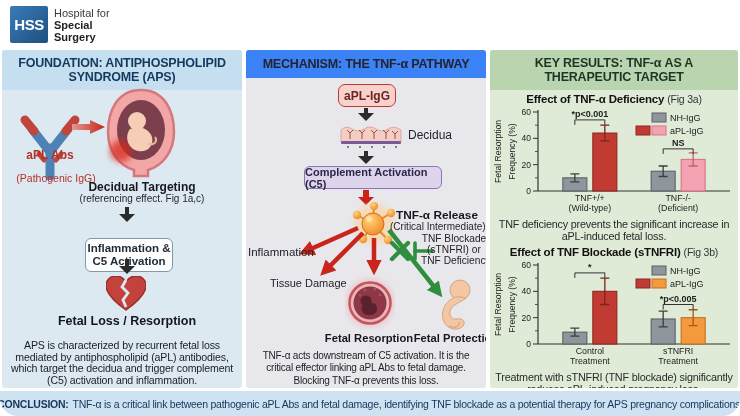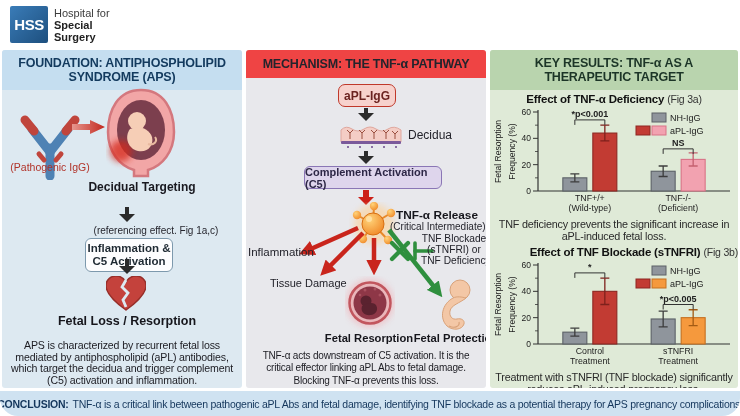--- a/index.html
+++ b/index.html
@@ -18,21 +18,21 @@
     font-size:19px;line-height:21px;color:#1d4066;letter-spacing:-.3px;}
 
   
   .panel{top:50px;height:338px;border-radius:3px;overflow:hidden;}
   .panel-left{left:2px;width:240px;background:#dde9f1;}
   .panel-mid{left:246px;width:240px;background:#e8e8ec;}
   .panel-right{left:490px;width:248px;background:#dfead7;}
   .p-head{left:0;right:0;top:0;display:flex;align-items:center;justify-content:center;
     text-align:center;font-weight:bold;font-size:12.5px;line-height:14.5px;letter-spacing:-.2px;padding:0 14px;}
   .ph-left{height:40px;background:#c5def0;color:#133a5e;}
-  .ph-mid{height:28px;background:#ef4444;color:#23242c;}
+  .ph-mid{height:28px;background:#3b82f6;color:#23242c;}
   .ph-right{height:40px;background:#b9d4ae;color:#1c3527;}
 
   .ctr{text-align:center;}
   .lbl-red{color:#b13329;font-weight:bold;font-size:12px;}
   .lbl-red-sub{color:#b13329;font-size:10.5px;}
   .bold12{font-weight:bold;font-size:12px;color:#191920;}
   .small10{font-size:10px;color:#26262e;}
   .flow-box{background:#fdfdfe;border:1.5px solid #7d99ad;border-radius:6px;
     text-align:center;font-size:11.5px;font-weight:600;color:#1f2a33;line-height:13.5px;
     display:flex;flex-direction:column;justify-content:center;margin-top:15px;}
@@ -99,24 +99,25 @@
           </filter>
         </defs>
       <path d="M35 2 C58 2 68 22 68 44 C68 64 56 78 42 82 L42 88 L28 88 L28 82 C14 78 2 64 2 44 C2 22 12 2 35 2 Z" fill="#f2a6a6" stroke="#d4787e" stroke-width="2.5"></path>
       <ellipse cx="35" cy="42" rx="24" ry="30" fill="#7c3f4e"></ellipse>
       <circle cx="15" cy="63" r="11" fill="#d52a1e" opacity="0.75" filter="url(#b1)"></circle>
       <circle cx="31" cy="33" r="9" fill="#f6ceb6"></circle>
       <path d="M24 41 C18 49 22 61 32 63 C42 65 48 57 46 49 C44 43 38 39 30 39 Z" fill="#f6ceb6"></path>
       <path d="M42 56 C48 58 52 53 49 49" stroke="#e8b9a0" stroke-width="2" fill="none"></path>
     </svg>
 
-    <div class="abs ctr lbl-red-sub" style="left:0;top:111px;width:96px;">(Pathogenic IgG)</div>
+    <div class="abs ctr lbl-red" style="left:0;top:98px;width:96px;">aPL Abs</div>
+    <div class="abs ctr lbl-red-sub" style="left:0;top:122px;width:96px;padding-left:6px;">(Pathogenic IgG)</div>
 
     <div class="abs ctr bold12" style="left:40px;top:130px;width:200px;">Decidual Targeting</div>
-    <div class="abs ctr small10" style="left:54px;top:143px;width:200px;margin-top:32px;">(referencing effect. Fig 1a,c)</div>
+    <div class="abs ctr small10" style="left:40px;top:143px;width:200px;">(referencing effect. Fig 1a,c)</div>
 
     <svg class="abs" style="left:117px;top:157px;" width="16" height="15" viewBox="0 0 16 15">
       <polygon points="6,0 10,0 10,7 16,7 8,15 0,7 6,7" fill="#2b2b2b"></polygon>
     </svg>
 
     <div class="abs flow-box" style="left:83px;top:173px;width:86px;height:32px;">
       <span>Inflammation &amp;</span>
       <span>C5 Activation</span>
     </div>
 
@@ -316,21 +317,21 @@
         <text x="184.16" y="94" text-anchor="middle" font-size="8.8" fill="#222">TNF-/-</text>
         <text x="184.16" y="103.5" text-anchor="middle" font-size="8.8" fill="#222">(Deficient)</text>
         <rect x="158" y="6" width="14" height="9" fill="#8f959c" stroke="#5c6167" stroke-width="1"></rect>
         <text x="176" y="14" font-size="9" fill="#222">NH-IgG</text>
         <rect x="158" y="19" width="14" height="9" fill="#f2a2b0" stroke="#d97387" stroke-width="1"></rect>
         <rect x="142" y="19" width="14" height="9" fill="#c23b33" stroke="#8e2722" stroke-width="1"></rect>
         <text x="176" y="27" font-size="9" fill="#222">aPL-IgG</text>
       </svg>
     <div class="abs caption" style="top:168px;">TNF deficiency prevents the significant increase in aPL-induced fetal loss.</div>
 
-    <div class="abs chart-title" style="top:196px;text-align:right;">
+    <div class="abs chart-title" style="top:196px;">
       <span class="ct-b">Effect of TNF Blockade (sTNFRI)</span>
       <span class="ct-n">(Fig 3b)</span>
     </div>
     <svg class="abs" style="left:4px;top:210px;" width="240" height="108" viewBox="0 0 240 108" id="chart-1">
         <line x1="44" y1="3" x2="44" y2="84" stroke="#333" stroke-width="1.2"></line>
         <line x1="44" y1="84" x2="236" y2="84" stroke="#333" stroke-width="1.2"></line>
         <line x1="39" y1="84" x2="44" y2="84" stroke="#333" stroke-width="1"></line>
         <text x="37" y="87" text-anchor="end" font-size="8.5" fill="#222">0</text>
         <line x1="39" y1="57.66666666666667" x2="44" y2="57.66666666666667" stroke="#333" stroke-width="1"></line>
         <text x="37" y="60.66666666666667" text-anchor="end" font-size="8.5" fill="#222">20</text>

